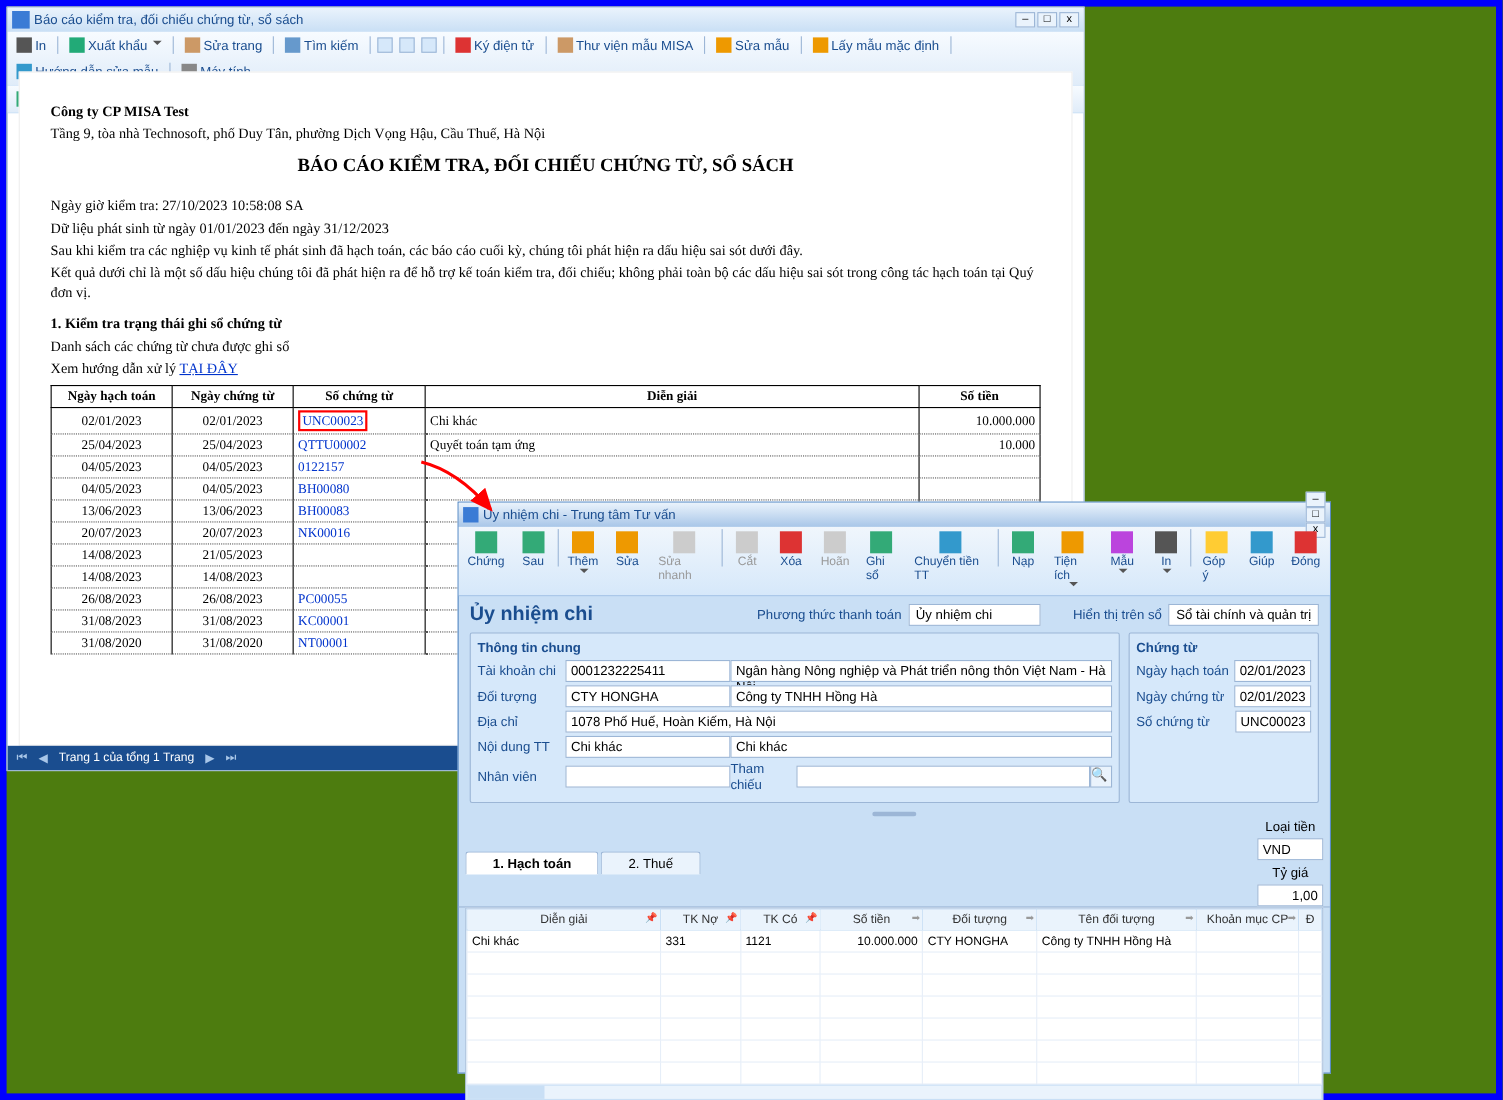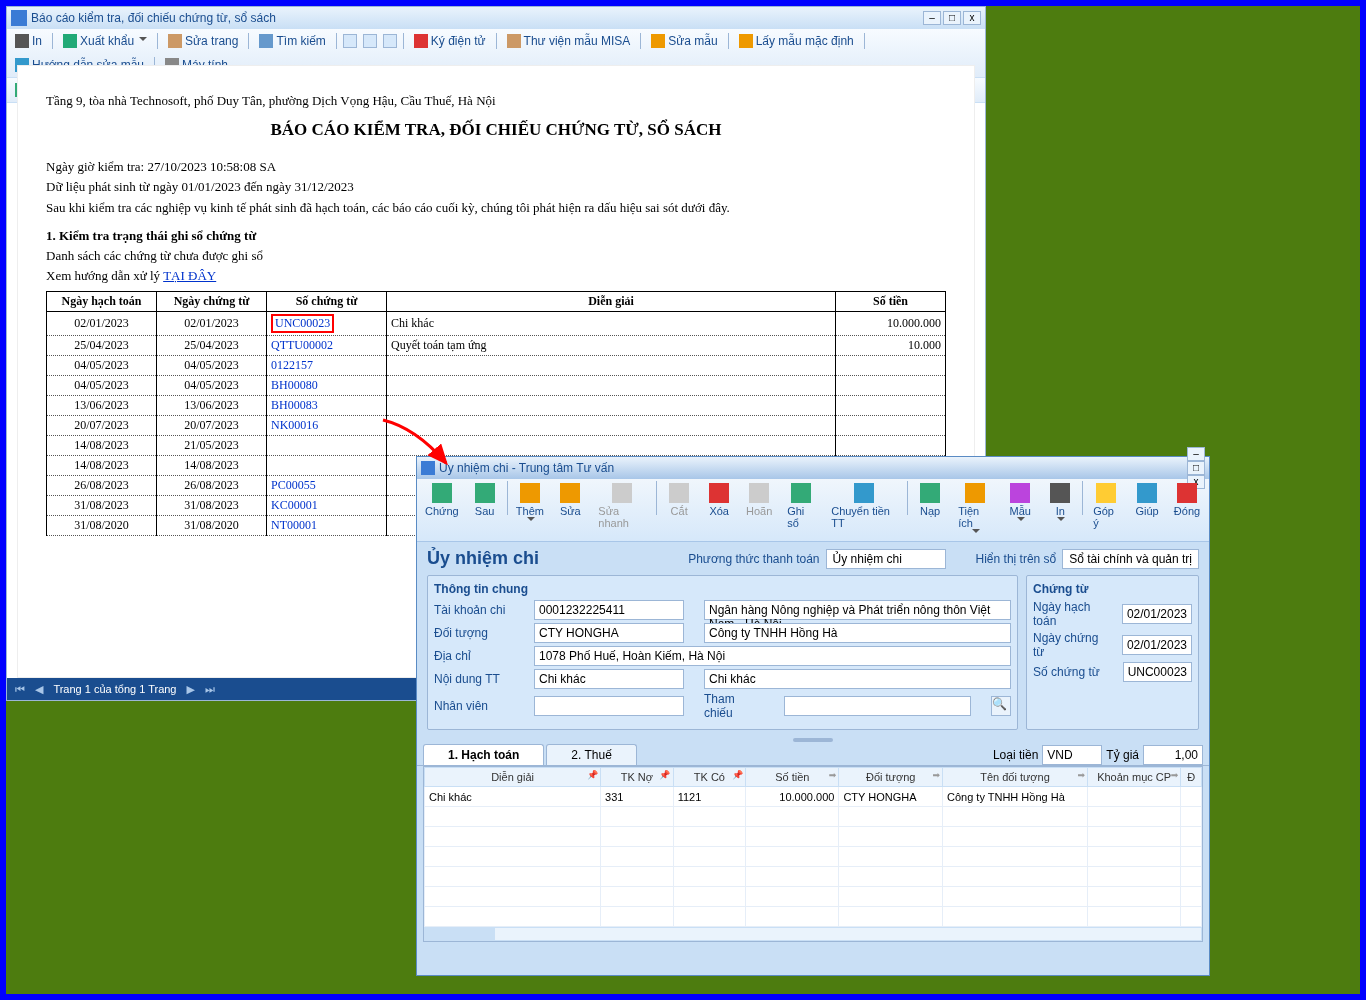--- a/index.html
+++ b/index.html
@@ -55,32 +55,32 @@
 
 .formarea { padding: 6px 10px; }
 .formtitle { font-size: 18px; font-weight: bold; color: #1a4d8f; display: inline-block; }
 .formrow1 { display: flex; align-items: center; margin-bottom: 6px; }
 .formrow1 .lbl { color: #1a4d8f; margin-right: 6px; }
 .formrow1 .sel { background: #fff; border: 1px solid #9cb6d6; padding: 2px 6px; min-width: 120px; }
 
 .panels { display: flex; gap: 8px; }
 .panel { border: 1px solid #9cb6d6; background: #d6e8fa; padding: 6px; border-radius: 2px; }
 .panel .ptitle { font-weight: bold; color: #1a4d8f; margin-bottom: 4px; }
-.fr { display: flex; align-items: center; margin-bottom: 3px; gap: 20px; }
+.fr { display: flex; align-items: center; margin-bottom: 3px; gap: 0; }
 .fr .fl { width: 80px; color: #1a4d8f; }
 .fr .fi { flex: 1; background: #fff; border: 1px solid #9cb6d6; padding: 2px 4px; height: 20px; }
 .fr .fi.short { max-width: 150px; }
 
 .dragbar { height: 8px; display: flex; justify-content: center; align-items: center; }
 .dragbar div { width: 40px; height: 4px; background: #9cb6d6; border-radius: 2px; }
 
 .tabrow { display: flex; align-items: center; border-bottom: 1px solid #9cb6d6; padding: 0 6px; }
 .tab { padding: 3px 24px; border: 1px solid #9cb6d6; border-bottom: none; background: #eaf3fc; margin-right: 2px; cursor: pointer; border-radius: 3px 3px 0 0; }
 .tab.active { background: #fff; font-weight: bold; }
-.tabrow .loai { margin-left: auto; display: flex; align-items: center; gap: 4px; }
+.tabrow .loai { margin-left: auto; display: flex; align-items: center; gap: 4px; flex-direction: column; }
 .tabrow .fi { background: #fff; border: 1px solid #9cb6d6; padding: 2px 4px; }
 
 .grid { background: #fff; border: 1px solid #9cb6d6; }
 .grid table { width: 100%; border-collapse: collapse; font-size: 11px; }
 .grid th { background: #eaf3fc; border: 1px solid #c9dff5; padding: 3px 4px; font-weight: normal; color: #333; position: relative; }
 .grid th .pin { position: absolute; right: 2px; top: 2px; font-size: 9px; color: #999; }
 .grid td { border: 1px solid #e6eef8; padding: 3px 4px; height: 20px; }
 .grid .r { text-align: right; }
 .grid .emptyrows td { height: 20px; }
 .gridfoot { background: #eaf3fc; border-top: 1px solid #9cb6d6; padding: 3px 6px; display: flex; }
@@ -171,25 +171,27 @@
         </div>
     <div class="sep"></div>
     <div class="tbtn">
           <span class="ticon2" style="background:#d33"></span>
           <span>Đóng</span>
         </div>
   </div>
 
   <div class="doc">
     <div class="docpad">
+      <p class="company">Công ty CP MISA Test</p>
       <p>Tầng 9, tòa nhà Technosoft, phố Duy Tân, phường Dịch Vọng Hậu, Cầu Thuế, Hà Nội</p>
       <h1>BÁO CÁO KIỂM TRA, ĐỐI CHIẾU CHỨNG TỪ, SỔ SÁCH</h1>
       <p>Ngày giờ kiểm tra: 27/10/2023 10:58:08 SA</p>
       <p>Dữ liệu phát sinh từ ngày 01/01/2023 đến ngày 31/12/2023</p>
       <p>Sau khi kiểm tra các nghiệp vụ kinh tế phát sinh đã hạch toán, các báo cáo cuối kỳ, chúng tôi phát hiện ra dấu hiệu sai sót dưới đây.</p>
+      <p>Kết quả dưới chỉ là một số dấu hiệu chúng tôi đã phát hiện ra để hỗ trợ kế toán kiểm tra, đối chiếu; không phải toàn bộ các dấu hiệu sai sót trong công tác hạch toán tại Quý đơn vị.</p>
       <p class="sec">1. Kiểm tra trạng thái ghi sổ chứng từ</p>
       <p>Danh sách các chứng từ chưa được ghi sổ</p>
       <p><span>Xem hướng dẫn xử lý </span><span class="link">TẠI ĐÂY</span></p>
       <table class="rpt">
         <thead>
               <tr>
           <th style="width:110px">Ngày hạch toán</th>
           <th style="width:110px">Ngày chứng từ</th>
           <th style="width:120px">Số chứng từ</th>
           <th>Diễn giải</th>

